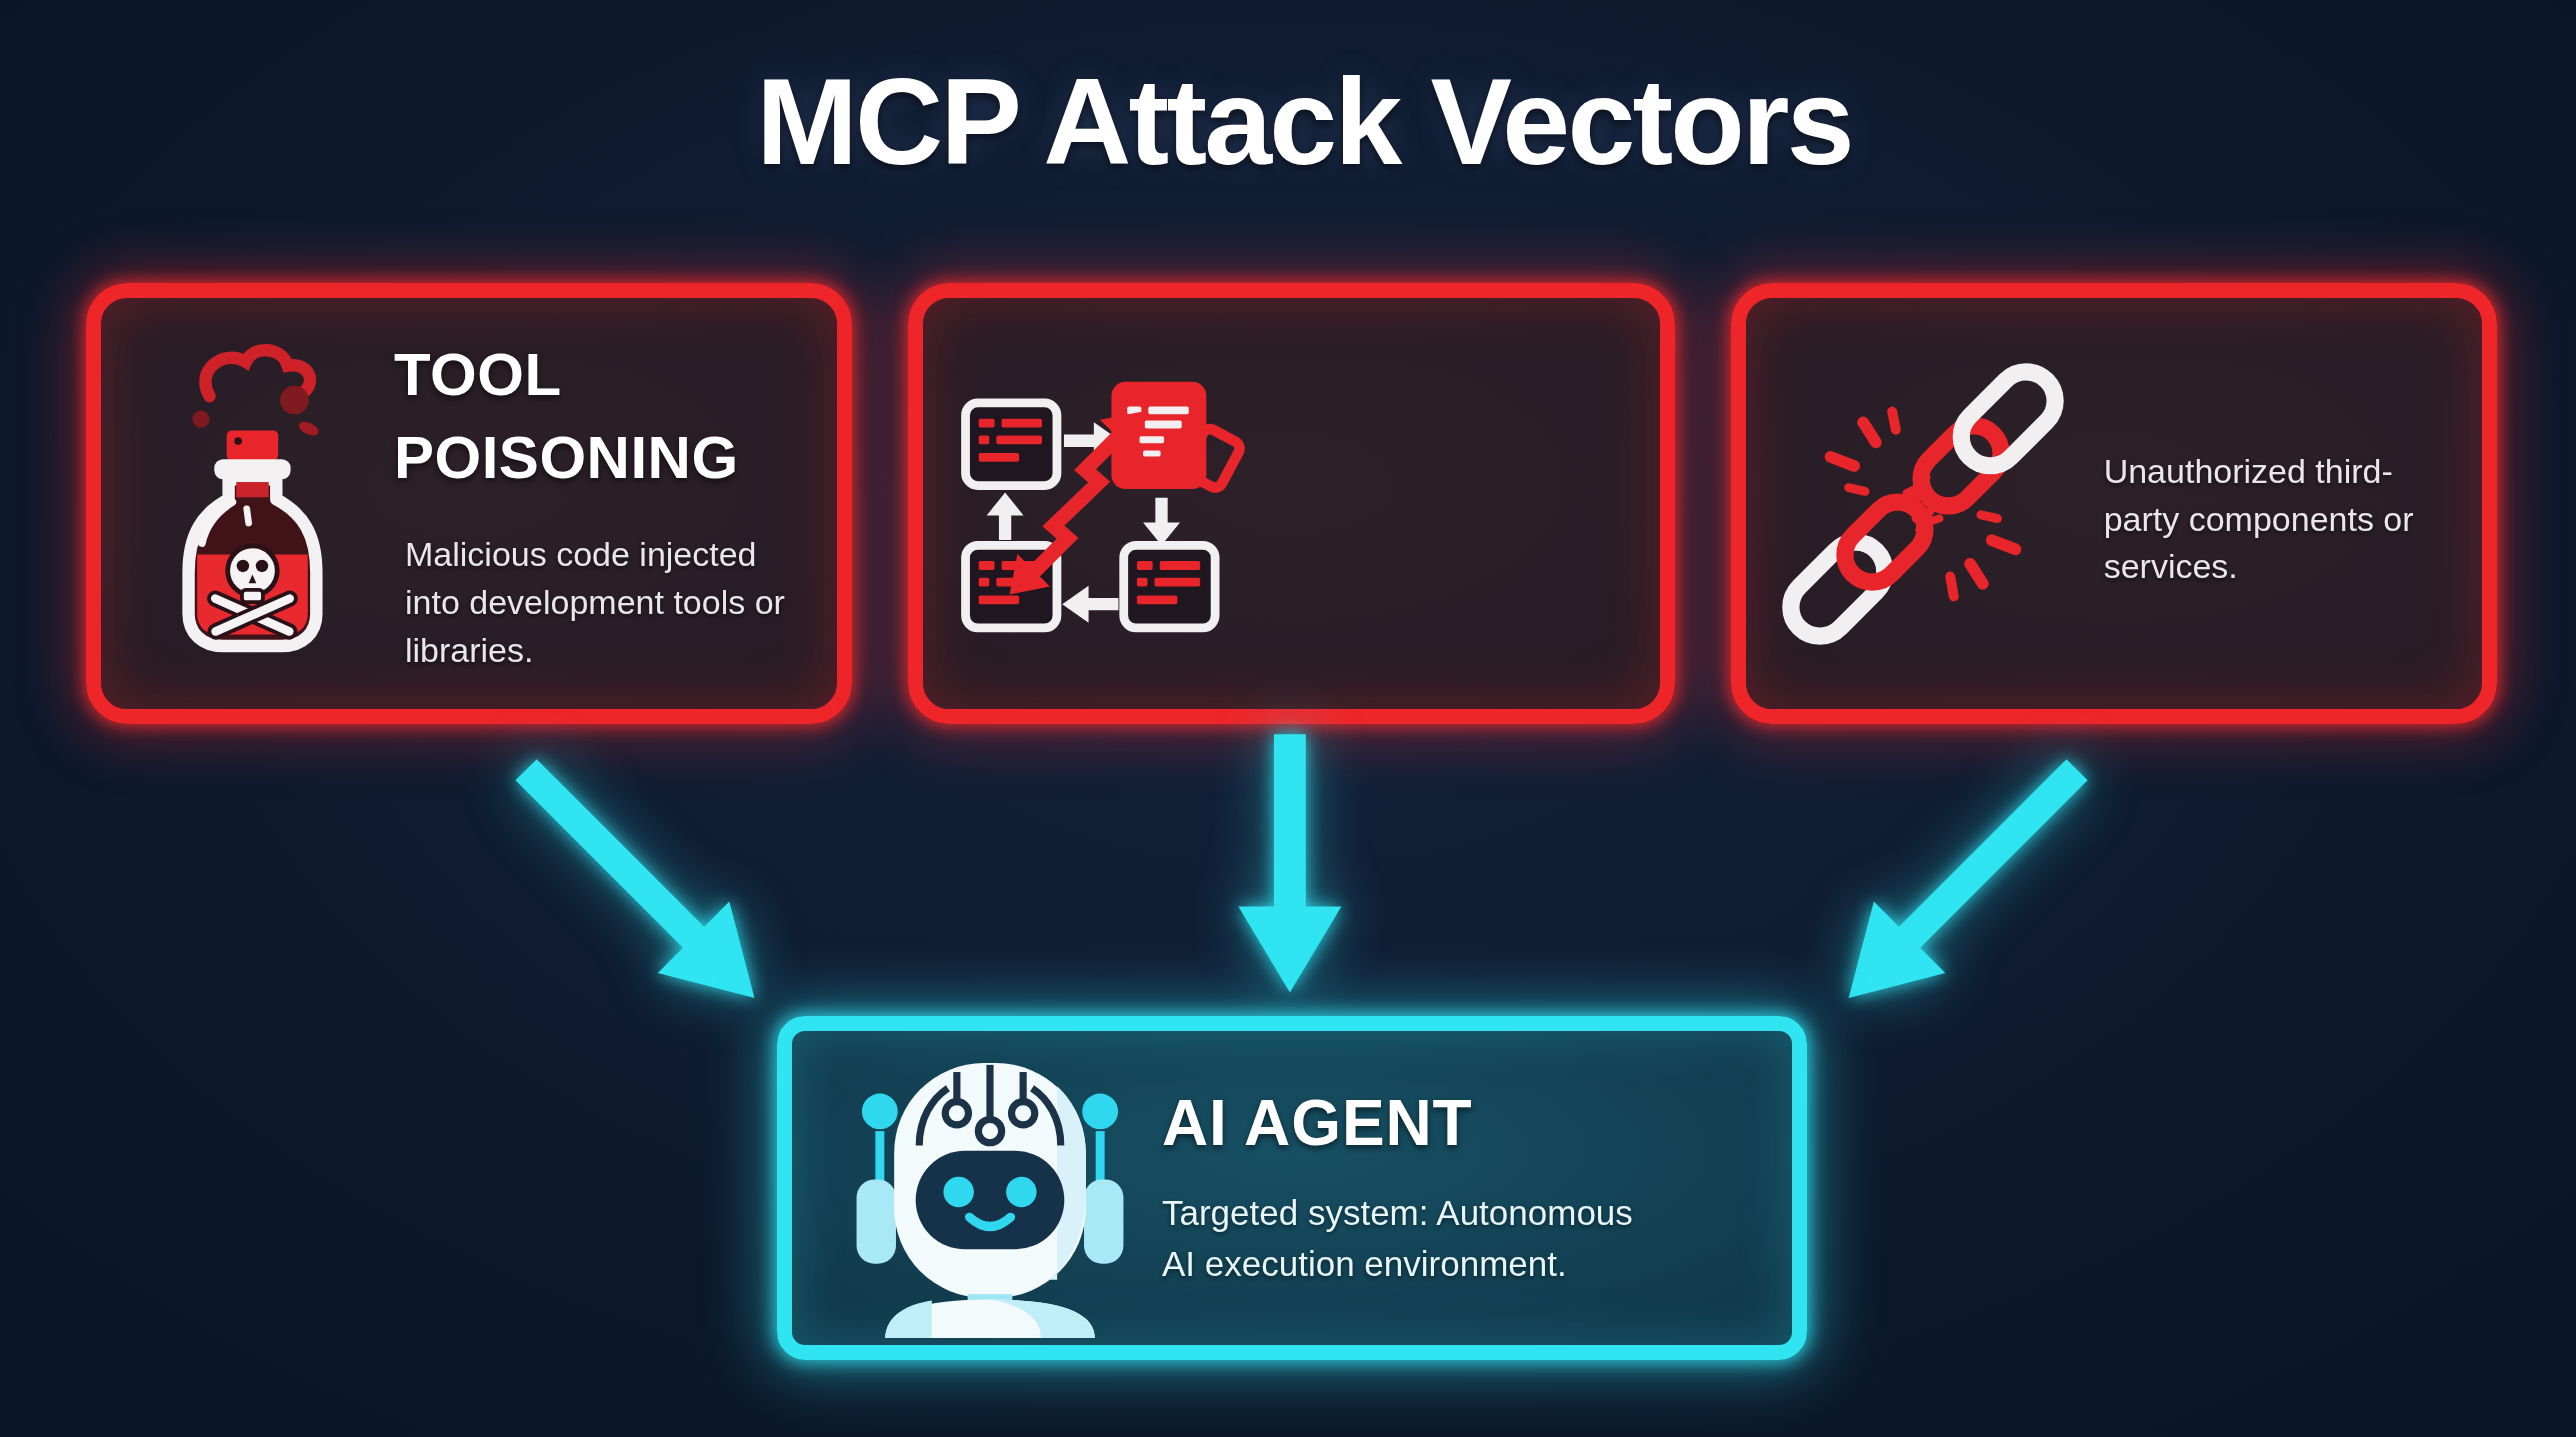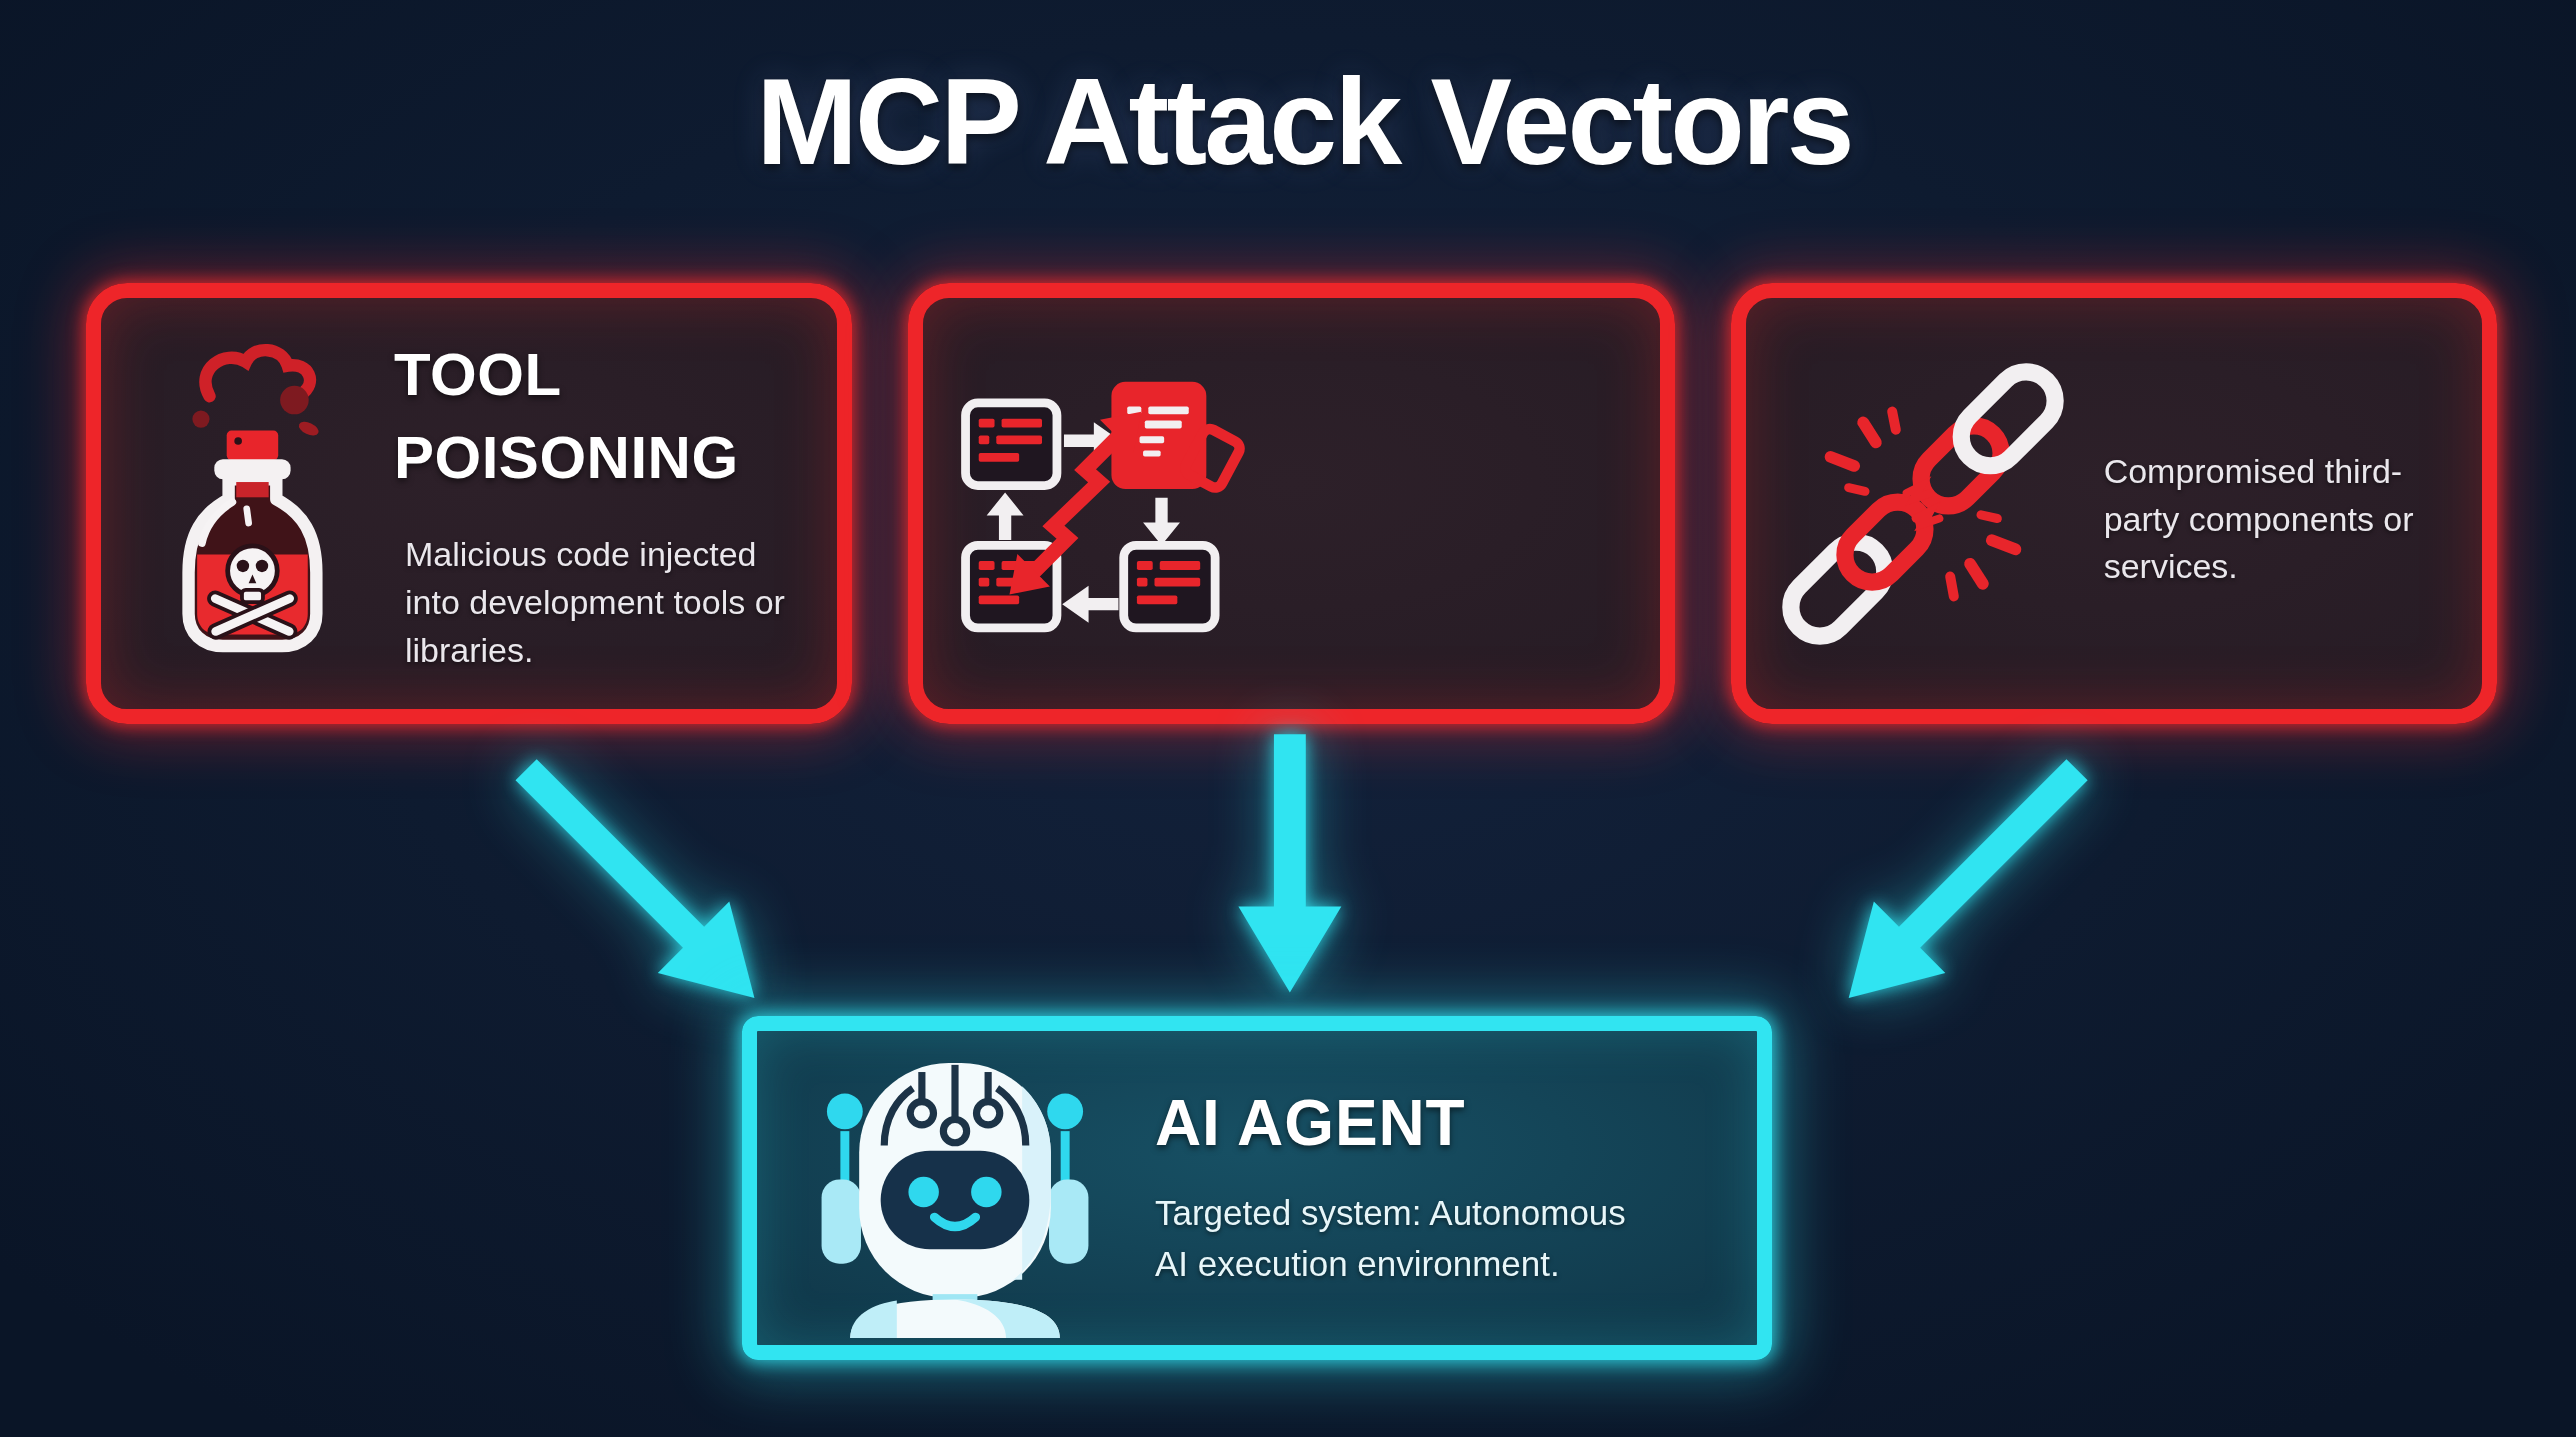--- a/index.html
+++ b/index.html
@@ -38,26 +38,26 @@
     margin:32px 0 0 12px;font-size:34px;line-height:1.4;color:#eae7ec;max-width:404px;
     text-shadow:0 1.9px 4.7px rgba(0,0,0,.5);
   }
   
   .arrows{
     position:absolute;left:0;top:721px;width:2576px;height:309px;
     filter:drop-shadow(0 0 8.4px rgba(48,228,241,.85)) drop-shadow(0 0 28px rgba(48,228,241,.45));
   }
   
   .card-cyan{
-    position:absolute;left:742px;top:1016px;width:1030px;height:344px;
-    border:15px solid #31e4f1;border-radius:16px;
+    position:absolute;left:777px;top:1016px;width:1030px;height:344px;
+    border:15px solid #31e4f1;border-radius:28px;
     background:radial-gradient(ellipse 120% 130% at 50% 38%, #175064 0%, #113a4c 52%, #0d2c3d 100%);
     box-shadow:0 0 17px 2.8px rgba(49,228,241,.8), 0 0 60px 15px rgba(49,228,241,.38),
                inset 0 0 52px rgba(49,228,241,.22);
-    padding:9.4px 34px 9.4px 26px;gap:28px;
+    padding:9.4px 34px 9.4px 26px;
   }
   .icon-wrap-ai{flex:0 0 344px;display:flex;align-items:center;justify-content:center;}
   .ai-title{
     margin:0;font-size:64px;font-weight:700;color:#ffffff;letter-spacing:0.9px;
     text-shadow:0 2.8px 6.6px rgba(0,0,0,.55);
   }
   .ai-desc{
     margin:28px 0 0 0;font-size:35px;line-height:1.45;color:#e7f6f9;max-width:505px;
     text-shadow:0 1.9px 4.7px rgba(0,0,0,.5);
   }
@@ -202,21 +202,21 @@
 
           <g stroke="#e8252b" stroke-linecap="round">
             <line x1="212" y1="226" x2="226" y2="248" stroke-width="13"></line>
             <line x1="236" y1="200" x2="262" y2="210" stroke-width="13"></line>
             <line x1="190" y1="240" x2="194" y2="262" stroke-width="11"></line>
             <line x1="224" y1="172" x2="242" y2="176" stroke-width="10"></line>
           </g>
         </svg>
       </div>
       <div class="card-text">
-        <p class="card-desc">Compromised third-party components or services.</p>
+        <p class="card-desc">Unauthorized third-party components or services.</p>
       </div>
     </section>
   </div>
 
   <svg class="arrows" viewBox="0 0 2752 330">
     <g fill="#30e4f1">
       <path transform="translate(806,296) rotate(-45)" d="M-16,-345 L16,-345 L16,-92 L54,-92 L0,0 L-54,-92 L-16,-92 Z"></path>
       <path transform="translate(1378,290)" d="M-17,-276 L17,-276 L17,-92 L55,-92 L0,0 L-55,-92 L-17,-92 Z"></path>
       <path transform="translate(1975,296) rotate(45)" d="M-16,-345 L16,-345 L16,-92 L54,-92 L0,0 L-54,-92 L-16,-92 Z"></path>
     </g>

